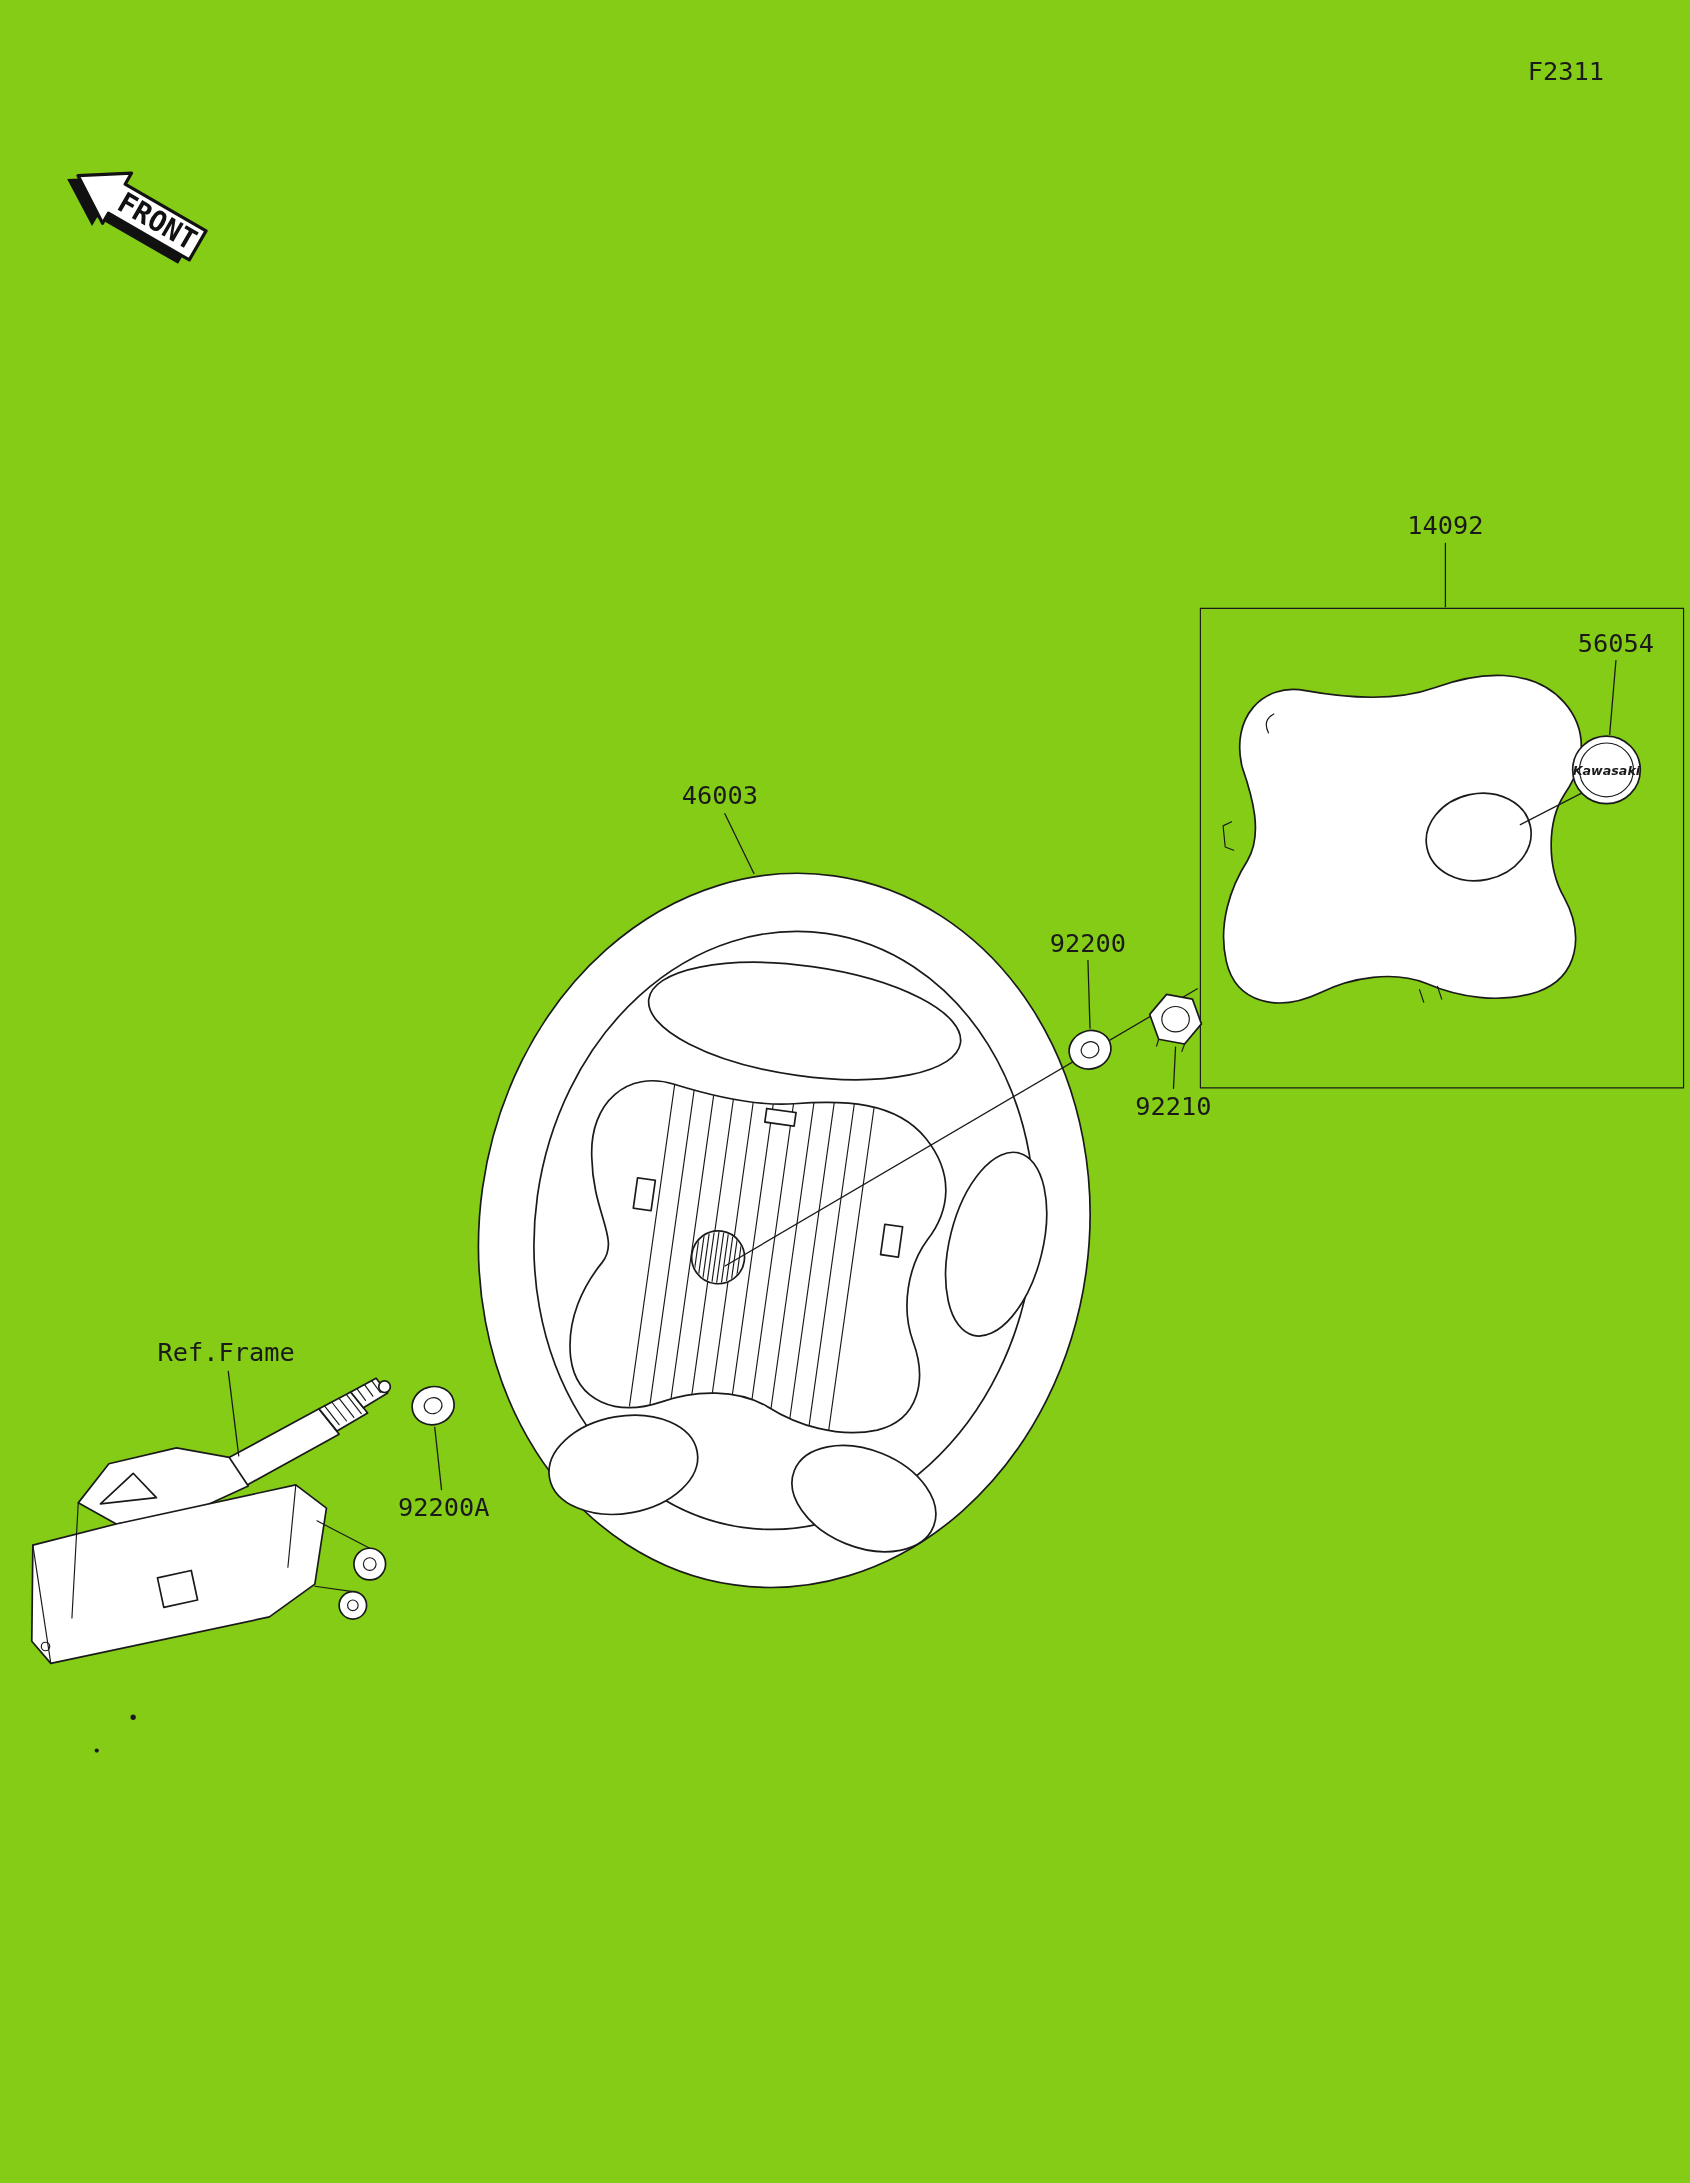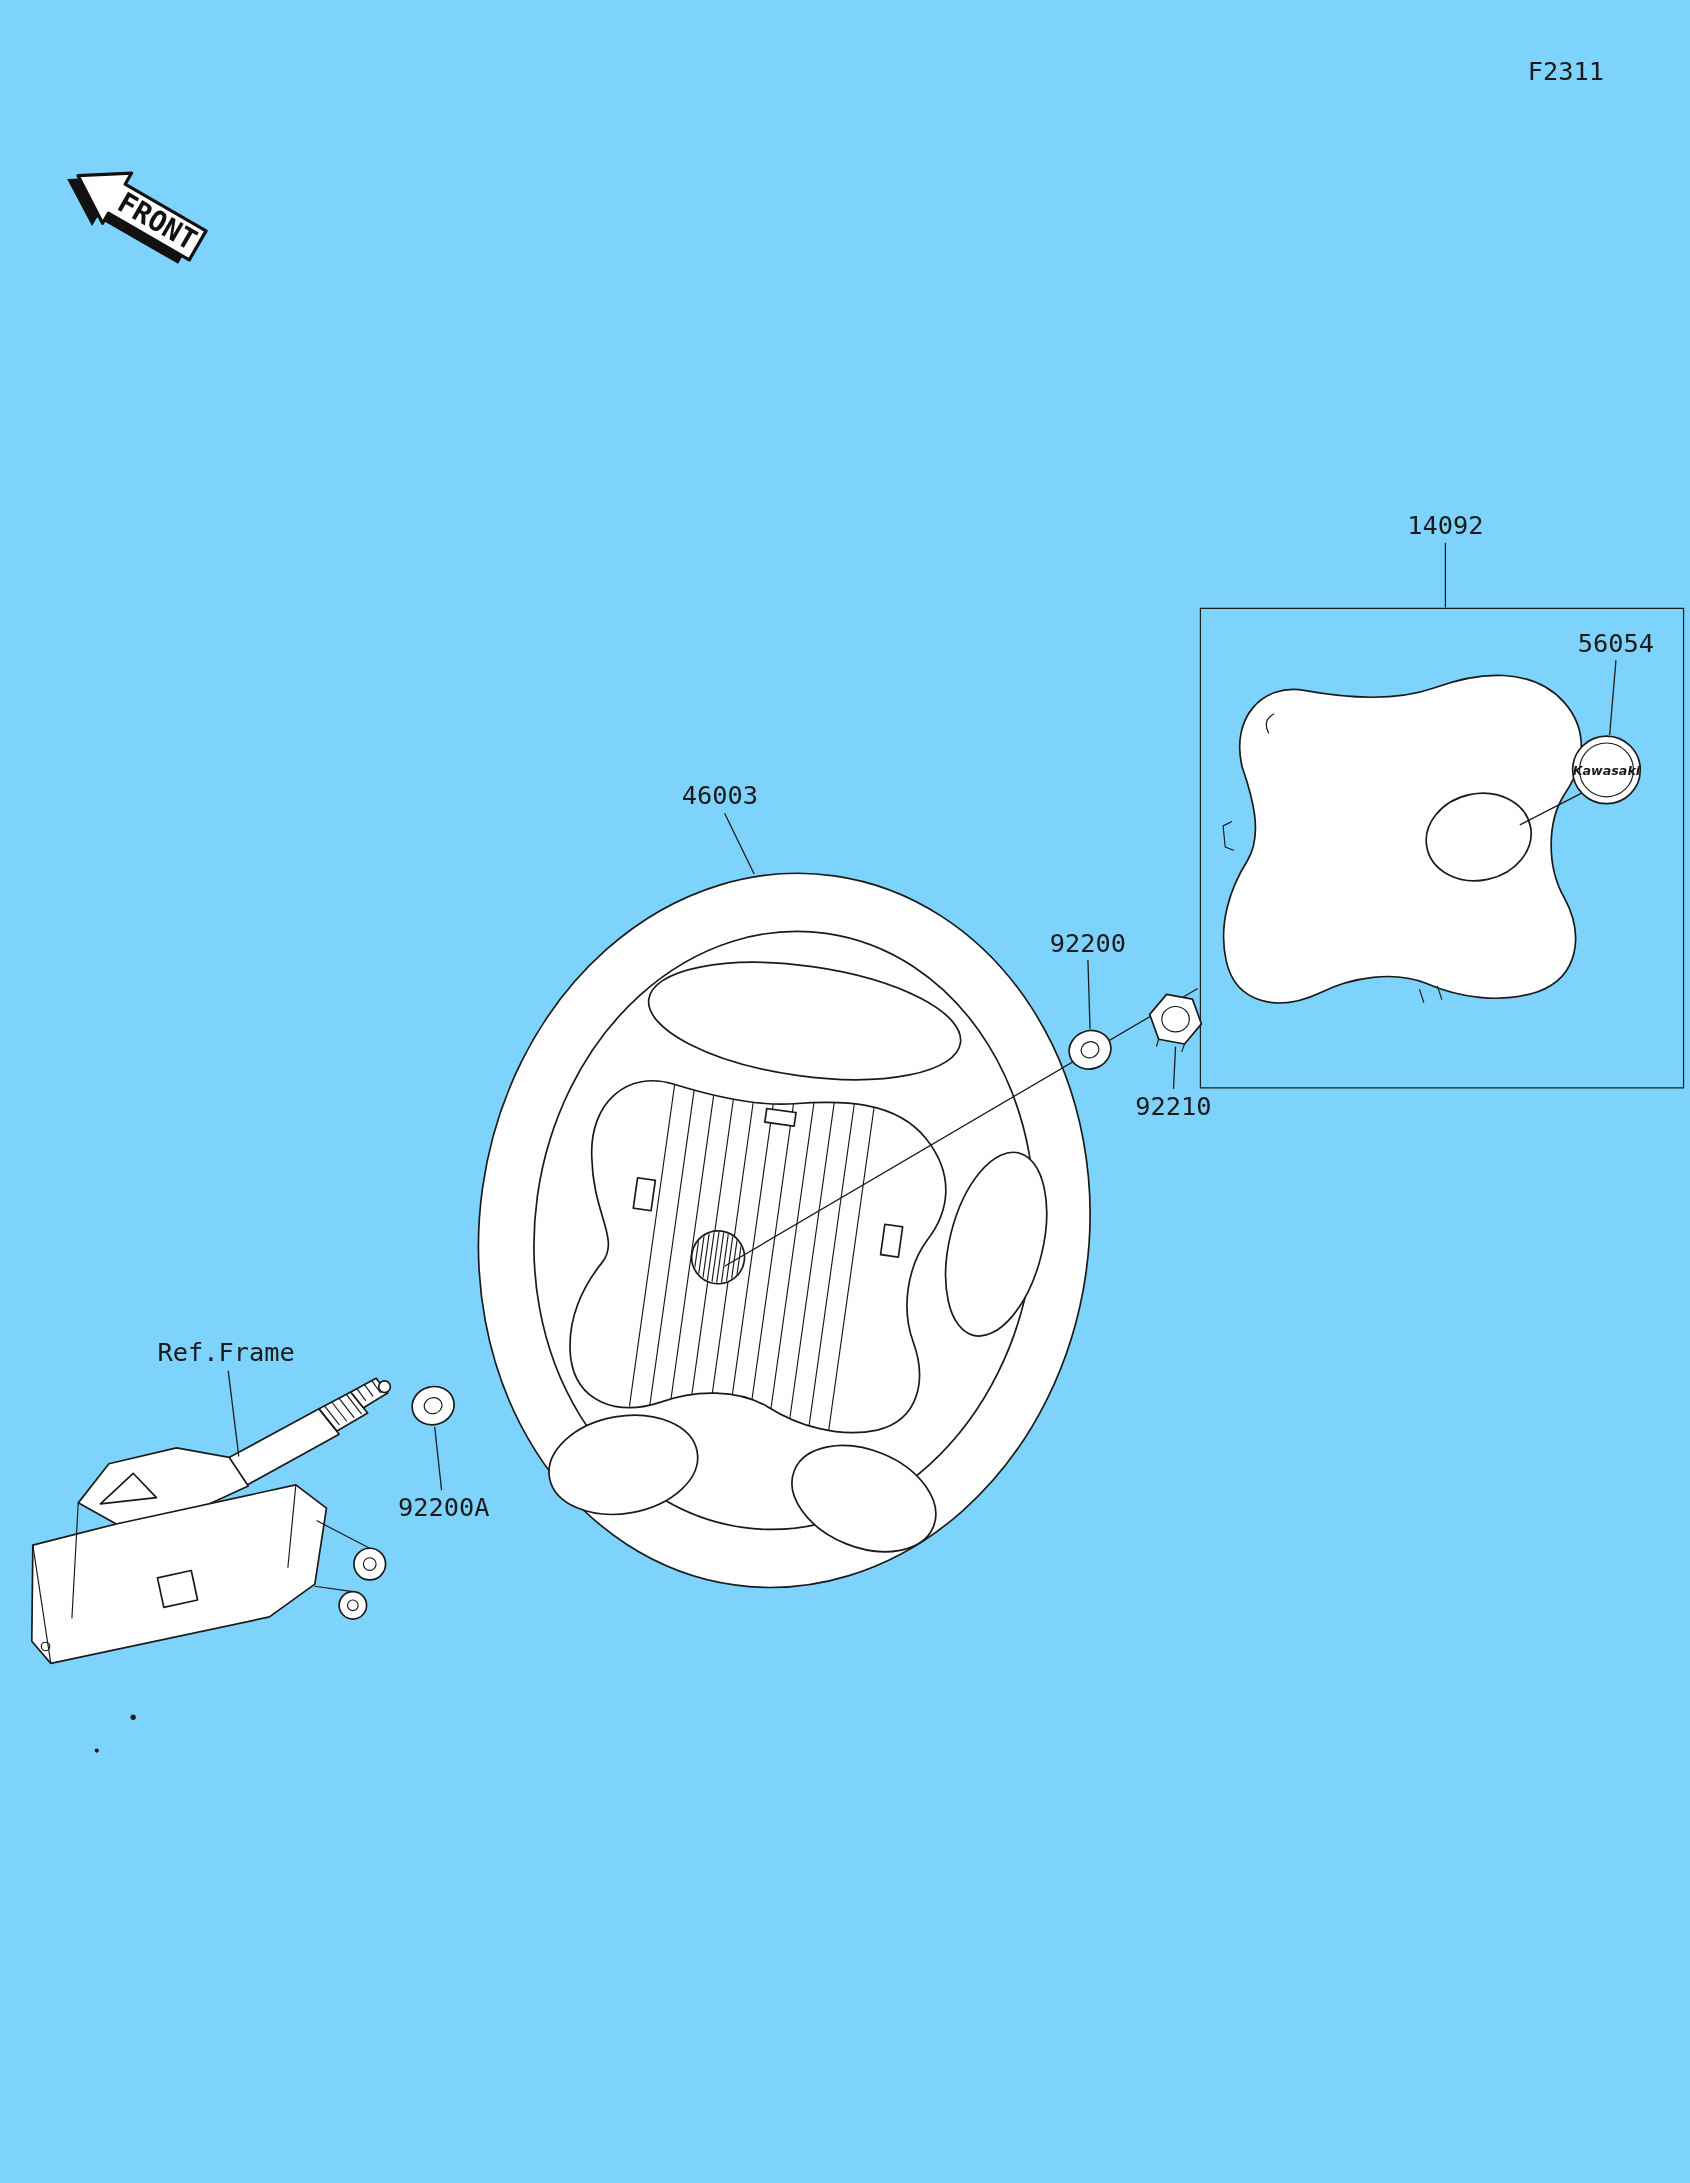--- a/index.html
+++ b/index.html
@@ -1,20 +1,20 @@
 <!DOCTYPE html>
 <html style="font-size:8.5px"><head>
 <meta charset="utf-8">
 <style>
   html, body { margin: 0; padding: 0; background: #ffffff; }
   .page {
     position: relative;
     width: 1690px;
     height: 2183px;
-    background: #7dd3fc;
+    background: #84cc16;
     font-family: "DejaVu Sans Mono", monospace;
   }
   svg { position: absolute; left: 0; top: 0; }
   .lnw  { fill: #ffffff; stroke: #1a1a1a; stroke-width: 3.2; stroke-linecap: round; stroke-linejoin: round; }
   .thin { fill: none; stroke: #1a1a1a; stroke-width: 2.2; stroke-linecap: round; stroke-linejoin: round; }
   .leader { fill: none; stroke: #1a1a1a; stroke-width: 2.4; }
   .lbl { font-family: "DejaVu Sans Mono", monospace; font-size: 48px; fill: #1a1a1a; }
   .lbl-mid { text-anchor: middle; }
   .front-txt { font-family: "DejaVu Sans Mono", monospace; font-size: 44px; font-weight: bold; fill: #111; }
   .emblem-txt { font-family: "DejaVu Sans", sans-serif; font-size: 24px; font-weight: bold; font-style: italic; fill: #1a1a1a; text-anchor: middle; }

